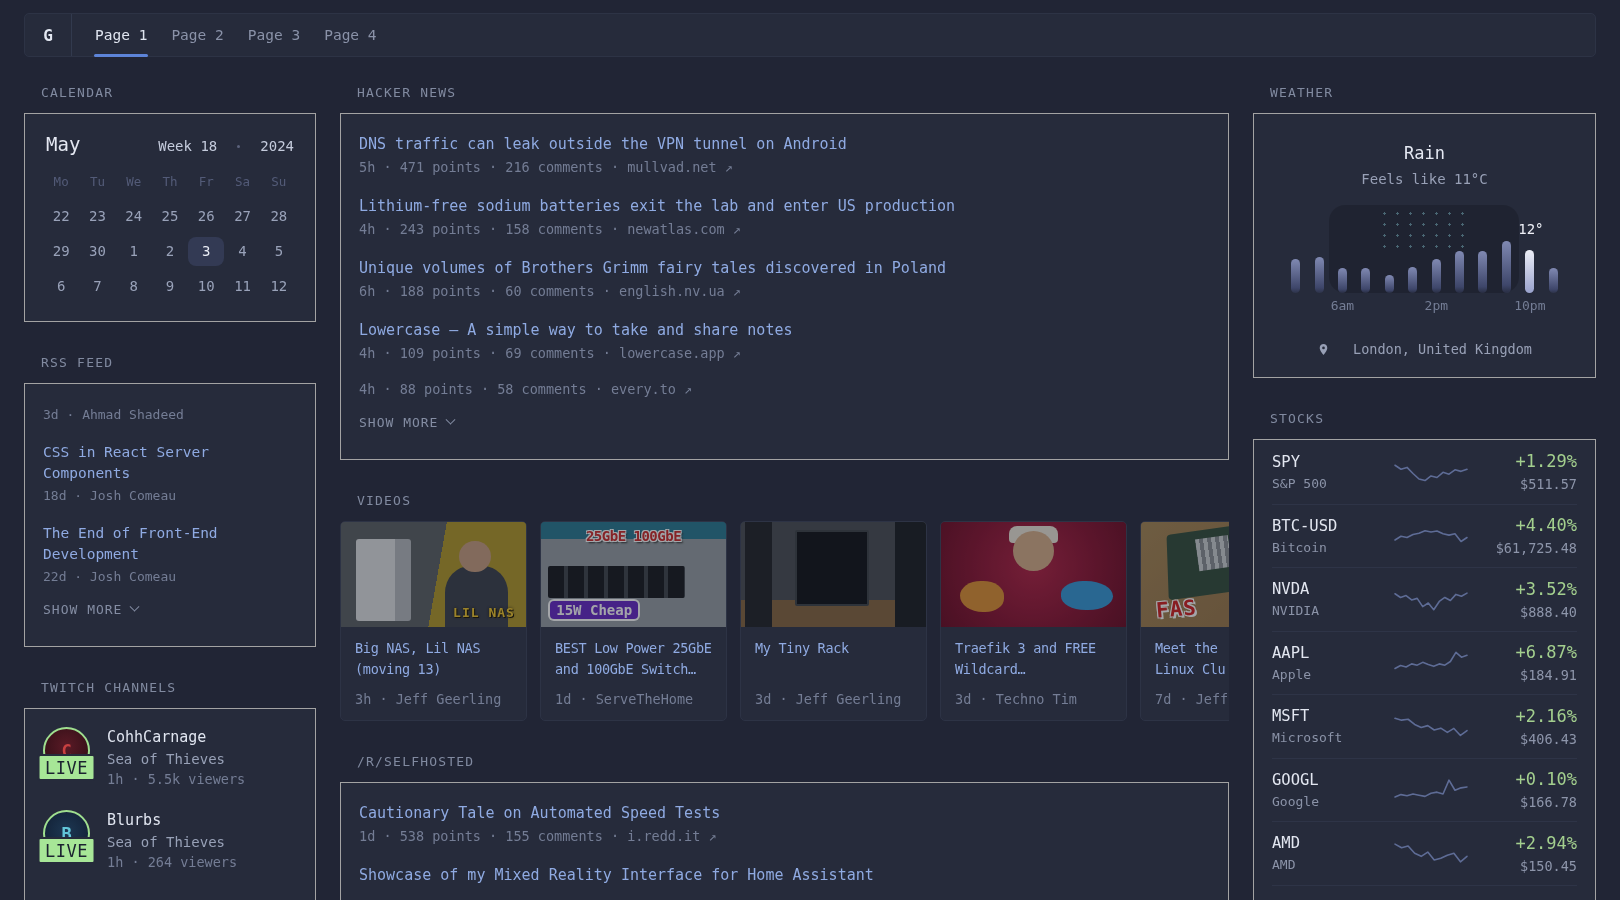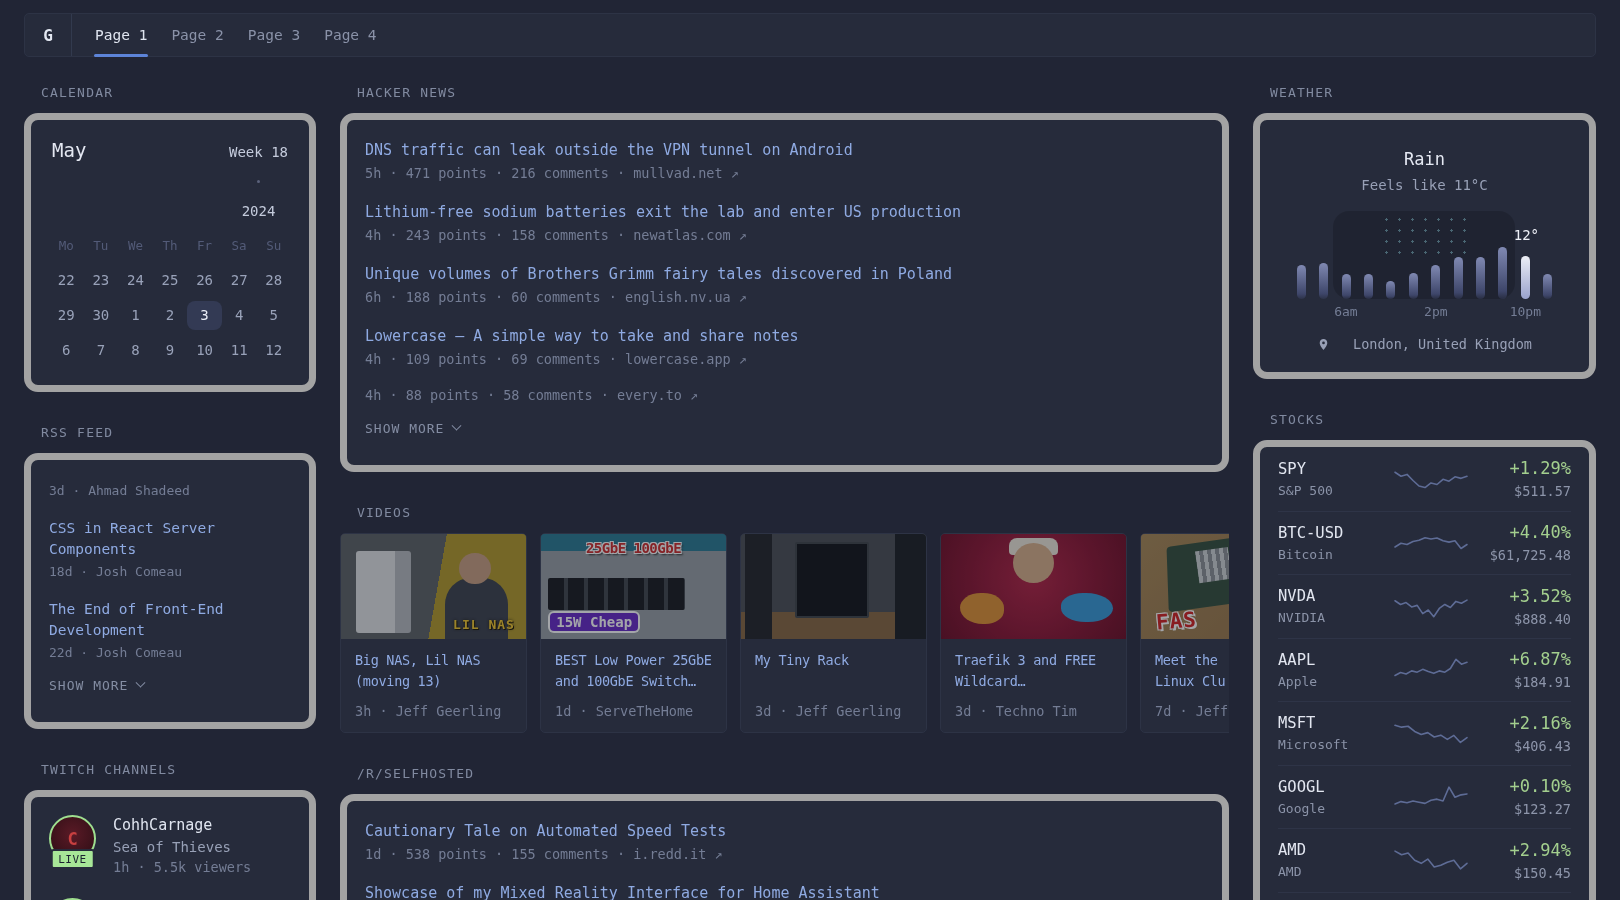--- a/index.html
+++ b/index.html
@@ -23,27 +23,27 @@
     color:#8a92a8; cursor:pointer; background:none; border:none; font-family:inherit; }
   .tab.active { color:#e0e5f0; }
   .tab.active::after { content:""; position:absolute; left:-1px; right:-1px; bottom:-1px;
     height:3px; background:#5d84d8; border-radius:2px; }
 
   
   .columns { display:grid; grid-template-columns:292px 1fr 343px; gap:24px; align-items:start; }
   .section { margin-bottom:33px; }
   .section-header { font-size:13px; font-weight:normal; letter-spacing:1.2px;
     color:#818aa0; margin:0 0 13px 17px; }
-  .card { background:#262b3b; border:7px solid #a3a3a3; border-radius:14px; }
+  .card { background:#262b3b; border:1px solid #a3a3a3; border-radius:0; }
 
   
   .calendar { padding:19px 18px 20px; }
   .cal-top { display:flex; justify-content:space-between; align-items:baseline; padding:0 3px; }
   .cal-month { font-size:19px; color:#e4e8f2; }
-  .cal-weekinfo { font-size:14px; color:#c4cbdc; display:flex; align-items:center; gap:20px;flex-direction:column; }
+  .cal-weekinfo { font-size:14px; color:#c4cbdc; display:flex; align-items:center; gap:20px; }
   .cal-weekinfo .dot { width:3px; height:3px; border-radius:50%; background:#5b627c; }
   .cal-grid { display:grid; grid-template-columns:repeat(7,1fr); margin-top:19px; row-gap:6px; }
   .cal-wd { font-size:12.5px; color:#535b78; text-align:center; padding-bottom:7px; }
   .cal-cell { font-size:14px; color:#99a2b9; text-align:center; height:29px; line-height:29px; }
   .cal-cell.today { background:#333a54; border-radius:8px; color:#e9ecf5; }
 
   
   .feed { padding:19px 18px 29px; }
   .feed-item { margin-bottom:20px; }
   .feed-item:last-of-type { margin-bottom:18px; }
@@ -59,21 +59,21 @@
 
   
   .twitch { padding:18px 18px 10px; }
   .tw-item { display:flex; align-items:flex-start; gap:17px; margin-bottom:23px; cursor:pointer; }
   .tw-avatar-wrap { position:relative; width:47px; flex:0 0 47px; }
   .tw-avatar { width:47px; height:47px; border-radius:50%; border:2px solid #9fdf8f;
     display:flex; align-items:center; justify-content:center; font-size:17px; font-weight:bold; }
   .tw-avatar.c { background:radial-gradient(circle at 50% 40%,#5a1a26,#2a0d14); color:#c84040; }
   .tw-avatar.b { background:radial-gradient(circle at 50% 45%,#1d3752,#101c30); color:#62c6d8; }
   .live-badge { position:absolute; left:50%; transform:translateX(-50%); bottom:-7px;
-    background:#a7e697; color:#1b2230; font-size:11px; letter-spacing:.5px;
+    background:#a7e697; color:#1b2230; font-size:17px; letter-spacing:.5px;
     padding:1.5px 6px; border-radius:3px; border:2px solid #262b3b; }
   .tw-name { font-size:15px; color:#e0e5f0; margin-top:1px; }
   .tw-game { font-size:14px; color:#98a1b7; margin-top:5px; }
   .tw-meta { font-size:13.5px; color:#747d95; margin-top:4px; }
 
   
   .videos-row { display:flex; gap:13px; overflow:hidden; }
   .video-card { flex:0 0 187px; width:187px; background:#262b3b; border:1px solid #2d3345;
     border-radius:5px; overflow:hidden; cursor:pointer; }
   .thumb { position:relative; height:105px; overflow:hidden; }
@@ -135,21 +135,21 @@
   .w-rain { position:absolute; left:33.5%; width:32%; top:3px; height:48%;
     background-image:radial-gradient(circle,rgba(125,185,195,.45) 1.3px,transparent 1.4px);
     background-size:13px 11px; }
   .w-bars { position:absolute; inset:0; display:flex; align-items:flex-end; justify-content:space-around; }
   .wbar { width:9px; border-radius:5px; background:linear-gradient(180deg,#8089b2,#3e466a 85%,rgba(62,70,106,.3)); }
   .wbar.current { background:linear-gradient(180deg,#eceef6,#99a2cd); }
   .w-temp { position:absolute; left:87.5%; bottom:56px; transform:translateX(-46%);
     font-size:14px; color:#eef0f7; }
   .w-times { position:relative; height:17px; margin:5px 12px 0; }
   .w-times span { position:absolute; transform:translateX(-50%); font-size:13px; color:#747d95; }
-  .w-loc { margin-top:15px; display:flex; align-items:center; justify-content:center; gap:23px;
+  .w-loc { margin-top:26px; display:flex; align-items:center; justify-content:center; gap:23px;
     font-size:13.5px; color:#98a0b6; }
 
   
   .stocks { padding:0 18px; }
   .stock-row { display:flex; align-items:center; height:63.5px; cursor:pointer; }
   .stock-row + .stock-row { border-top:1px solid #2e3447; }
   .s-left { width:108px; }
   .s-ticker { font-size:15.5px; color:#e2e6f0; }
   .s-company { font-size:13px; color:#8b93a8; margin-top:5px; }
   .s-spark { flex:1; display:flex; justify-content:center; }
@@ -525,21 +525,21 @@
               <div class="s-ticker">GOOGL</div>
               <div class="s-company">Google</div>
             </div>
             <div class="s-spark">
                 <svg viewBox="0 0 100 40" preserveAspectRatio="none">
                   <polyline points="0.0,27.8 8.3,25.1 16.7,26.4 25.0,24.4 33.3,25.8 41.7,27.1 50.0,23.7 58.3,22.4 66.7,24.4 75.0,9.1 83.3,20.3 91.7,17.6 100.0,16.6"></polyline>
                 </svg>
               </div>
             <div class="s-right">
               <div class="s-change pos">+0.10%</div>
-              <div class="s-price">$123.27</div>
+              <div class="s-price">$166.78</div>
             </div>
           </div>
 
           <div class="stock-row">
             <div class="s-left">
               <div class="s-ticker">AMD</div>
               <div class="s-company">AMD</div>
             </div>
             <div class="s-spark">
                 <svg viewBox="0 0 100 40" preserveAspectRatio="none">

